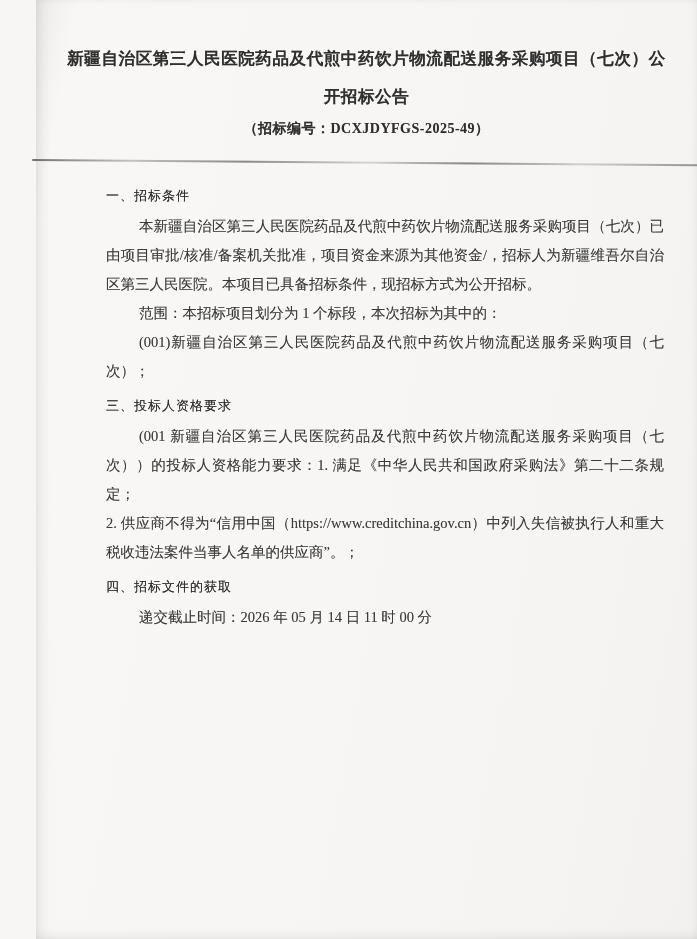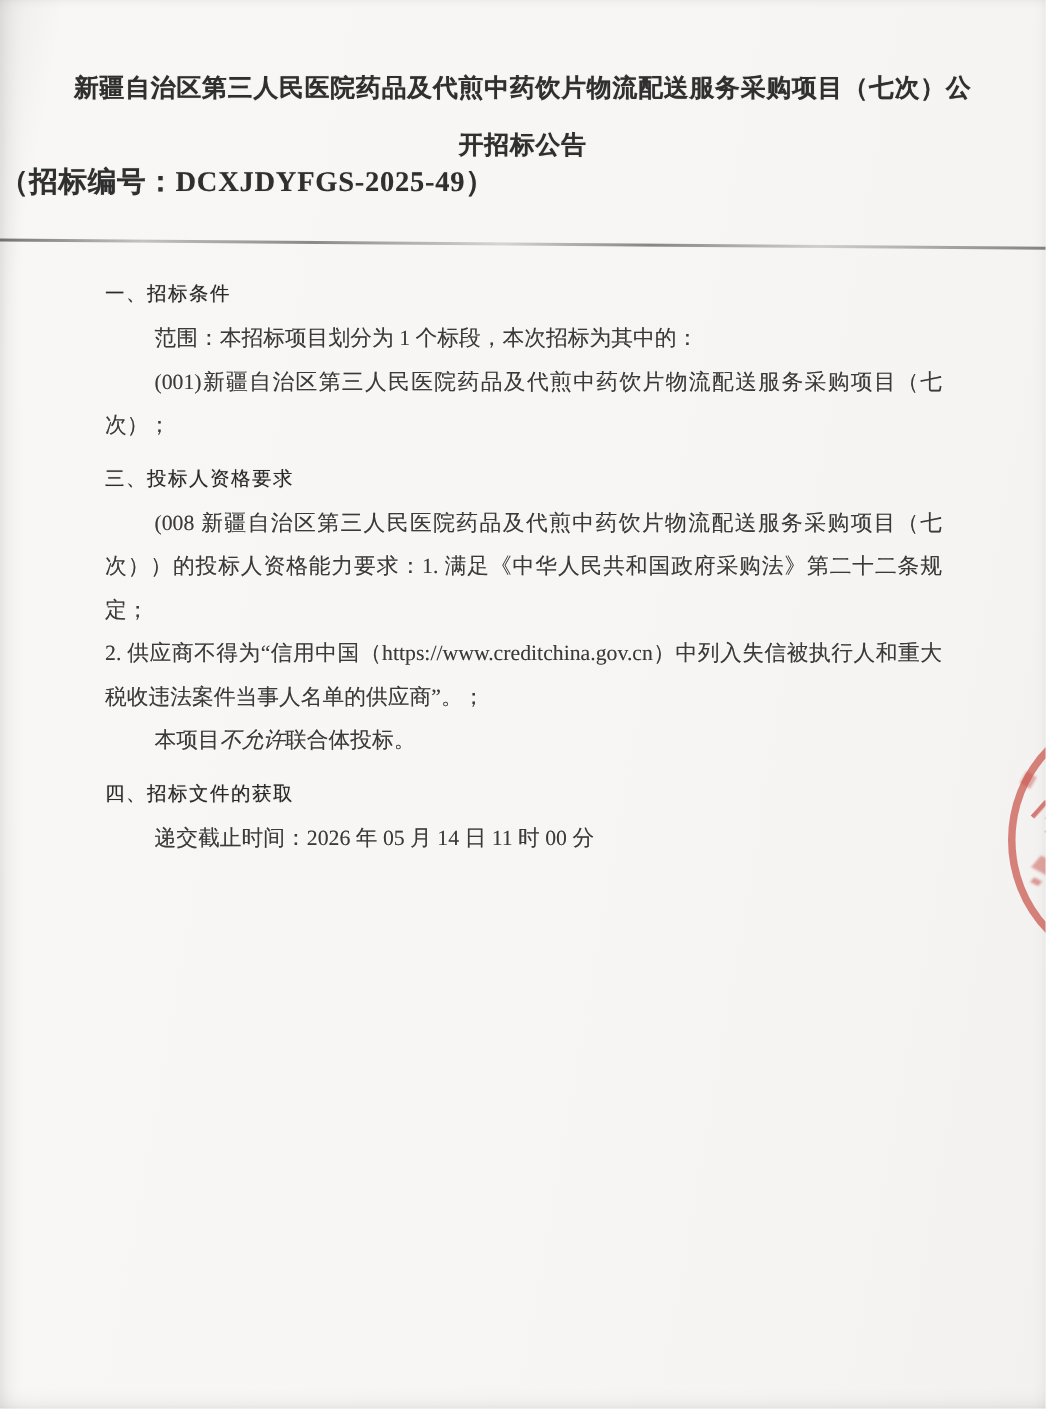--- a/index.html
+++ b/index.html
@@ -10,32 +10,34 @@
     background:#f7f6f4;
     font-family:"Liberation Serif","DejaVu Serif",serif;
   }
   .page {
     position:absolute; inset:0;
     background:linear-gradient(100deg,#edebe9 0%,#f8f7f5 5%,#f7f6f4 45%,#f5f4f2 80%,#f2f1ef 100%);
     box-shadow:inset 10px 0 16px -10px rgba(0,0,0,.14),
                inset -6px 0 12px -9px rgba(0,0,0,.10),
                inset 0 -10px 16px -12px rgba(0,0,0,.12),
                inset 0 6px 10px -9px rgba(0,0,0,.08);
+    margin-left:36px;
   }
   .doc-title {
     position:absolute; top:40px; left:0; right:0;
     margin:0 auto; width:604px;
     text-align:center;
     font-size:16.5px; font-weight:bold; letter-spacing:.6px;
     line-height:38px; color:#2f2f2f;
     text-shadow:0 0 .5px rgba(40,40,40,.45);
   }
   .tender-no {
-    position:absolute; top:108px; left:0; right:0;
-    font-size:19px; font-weight:bold; letter-spacing:.5px;
+    position:absolute; top:120px; left:0; right:0;
+    text-align:center;
+    font-size:14px; font-weight:bold; letter-spacing:.5px;
     color:#2f2f2f;
     text-shadow:0 0 .5px rgba(40,40,40,.4);
   }
   .scan-line {
     position:absolute; top:159px; left:-4px; width:705px; height:2px;
     transform:rotate(0.45deg); transform-origin:left center;
     background:linear-gradient(90deg,
       rgba(70,70,70,.75) 0%, rgba(130,130,130,.45) 14%,
       rgba(90,90,90,.7) 30%, rgba(150,150,150,.35) 48%,
       rgba(95,95,95,.75) 62%, rgba(150,150,150,.4) 78%,
@@ -98,30 +100,28 @@
   <div class="doc-title">新疆自治区第三人民医院药品及代煎中药饮片物流配送服务采购项目（七次）公开招标公告</div>
 
   <div class="tender-no">（招标编号：DCXJDYFGS-2025-49）</div>
 
   <div class="scan-line"></div>
 
   <div class="content">
 
 
     <p class="sec-heading">一、招标条件</p>
+    <p class="para indent">本新疆自治区第三人民医院药品及代煎中药饮片物流配送服务采购项目（七次）已由项目审批/核准/备案机关批准，项目资金来源为其他资金/，招标人为新疆维吾尔自治区第三人民医院。本项目已具备招标条件，现招标方式为公开招标。</p>
 
     <p class="para indent">范围：本招标项目划分为 1 个标段，本次招标为其中的：</p>
     <p class="para indent">(001)新疆自治区第三人民医院药品及代煎中药饮片物流配送服务采购项目（七次）；</p>
 
     <p class="sec-heading">三、投标人资格要求</p>
-    <p class="para indent">(008 新疆自治区第三人民医院药品及代煎中药饮片物流配送服务采购项目（七次））的投标人资格能力要求：1. 满足《中华人民共和国政府采购法》第二十二条规定；</p>
+    <p class="para indent">(001 新疆自治区第三人民医院药品及代煎中药饮片物流配送服务采购项目（七次））的投标人资格能力要求：1. 满足《中华人民共和国政府采购法》第二十二条规定；</p>
     <p class="para">2. 供应商不得为“信用中国（https://www.creditchina.gov.cn）中列入失信被执行人和重大税收违法案件当事人名单的供应商”。；</p>
-    <p class="para indent">
-      <span>本项目</span><span class="it">不允许</span><span>联合体投标。</span>
-    </p>
 
     <p class="sec-heading">四、招标文件的获取</p>
 
     <p class="para indent">递交截止时间：2026 年 05 月 14 日  11 时 00 分</p>
 
   </div>
 
   <div class="stamp">
     <div class="stamp-mark1"></div>
     <div class="stamp-mark2"></div>

